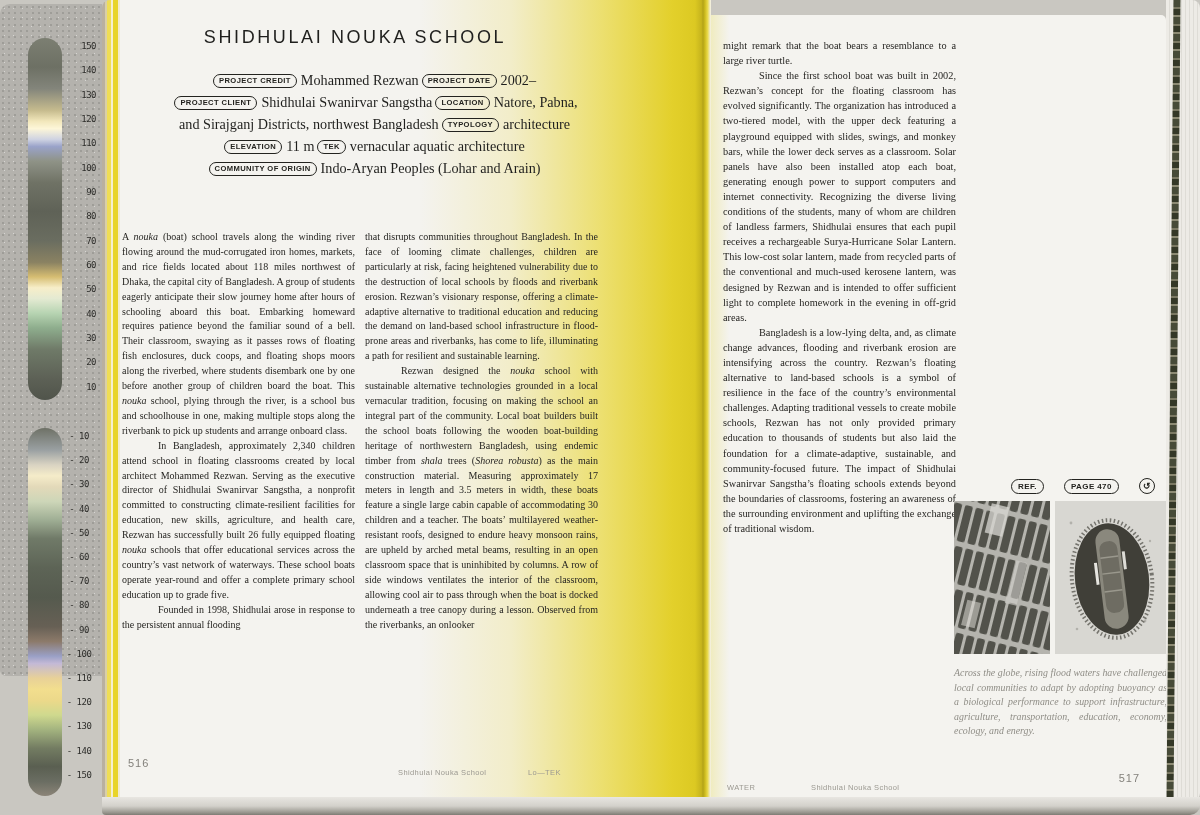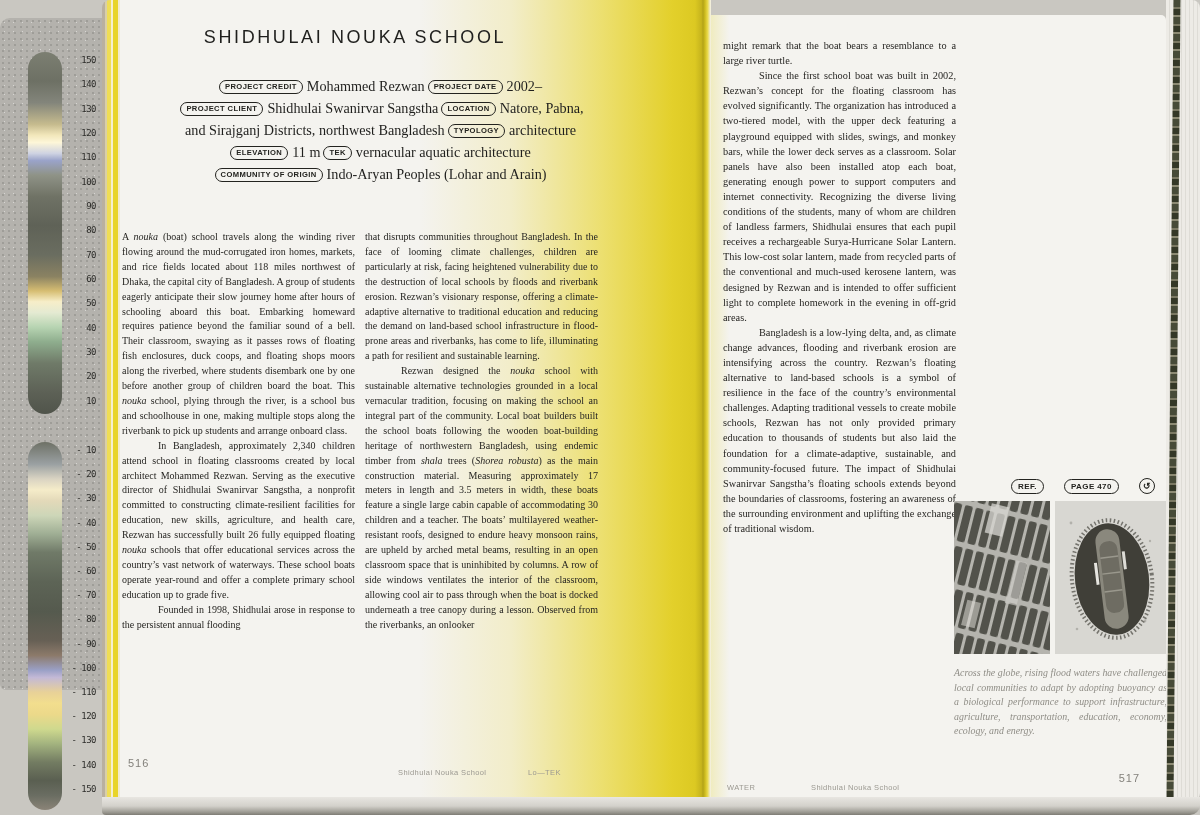--- a/index.html
+++ b/index.html
@@ -3,21 +3,21 @@
 <meta charset="utf-8">
 <style>
   html,body{margin:0;padding:0;}
   body{
     width:1200px;height:815px;position:relative;overflow:hidden;
     background:#c9c7c1;
     font-family:"Liberation Serif", serif;
   }
   
   .cover{
-    position:absolute;left:0;top:18px;width:102px;height:672px;
+    position:absolute;left:0;top:4px;width:102px;height:672px;
     background-color:#b4b2ad;
     background-image:
       radial-gradient(rgba(85,83,79,.22) .8px, transparent .9px),
       radial-gradient(rgba(255,255,255,.45) .7px, transparent .8px);
     background-size:6px 6px,9px 9px;
     border-radius:10px 0 0 6px;
   }
   .holo{
     position:absolute;width:34px;border-radius:17px;left:28px;
   }
@@ -35,21 +35,21 @@
       #6e7166 0%,#9aa0a2 6%,#d9d3c2 10%,#f5ecc9 13%,#e3d9b9 16%,#cdd6b8 20%,
       #9fae94 25%,#707a68 30%,#5d6456 38%,#555a4e 46%,#676055 54%,#8c7a6a 58%,
       #9aa0c6 62%,#c3b9d6 64%,#e8d198 68%,#f2de8e 71%,#ecd98a 74%,#cfd98e 78%,
       #a3b37f 82%,#737c62 87%,#5a5f51 92%,#6a6d62 96%,#8b8478 100%);
   }
   .ruler{
     position:absolute;left:62px;width:34px;display:flex;flex-direction:column;
     justify-content:space-between;
   }
   .ruler-top{top:38px;height:350px;}
-  .ruler-bottom{top:428px;height:348px;}
+  .ruler-bottom{top:428px;height:348px;align-items:center;}
   .rnum{
     text-align:right;font-family:"DejaVu Sans Mono",monospace;
     font-size:9px;color:#2e2e2b;line-height:9px;letter-spacing:-0.5px;
   }
   
   .edges-left{
     position:absolute;left:102px;top:0;width:18px;height:797px;
     background:linear-gradient(to right,
       #b9b0a0 0px,#b9b0a0 3px,#d9cfa8 3px,#d9cfa8 5px,#efdd55 5px,#efdd55 9px,
       #f5efd0 9px,#f5efd0 11px,#e8d42a 11px,#e8d42a 16px,#f1ead0 16px,#f1ead0 18px);
@@ -89,21 +89,21 @@
     border-radius:0 0 10px 4px;
   }
   
   .title{
     position:absolute;top:27px;left:0;width:470px;text-align:center;
     font-family:"Liberation Sans",sans-serif;font-size:18px;font-weight:normal;
     letter-spacing:2.6px;color:#1f1f1d;margin:0;
   }
   .meta{
     position:absolute;top:57px;left:38px;width:412px;text-align:center;
-    font-size:14.2px;line-height:22px;color:#1f1f1d;margin:18px;
+    font-size:14.2px;line-height:22px;color:#1f1f1d;margin:12px;
   }
   .seg{margin-right:3px;}
   .pill{
     display:inline-block;border:1.2px solid #23231f;border-radius:8px;
     padding:0 5px;margin-right:4px;
     font-family:"Liberation Sans",sans-serif;font-weight:bold;font-size:7.6px;
     letter-spacing:.4px;line-height:11.5px;color:#23231f;white-space:nowrap;
     transform:translateY(-2px);
   }
   .cols{

